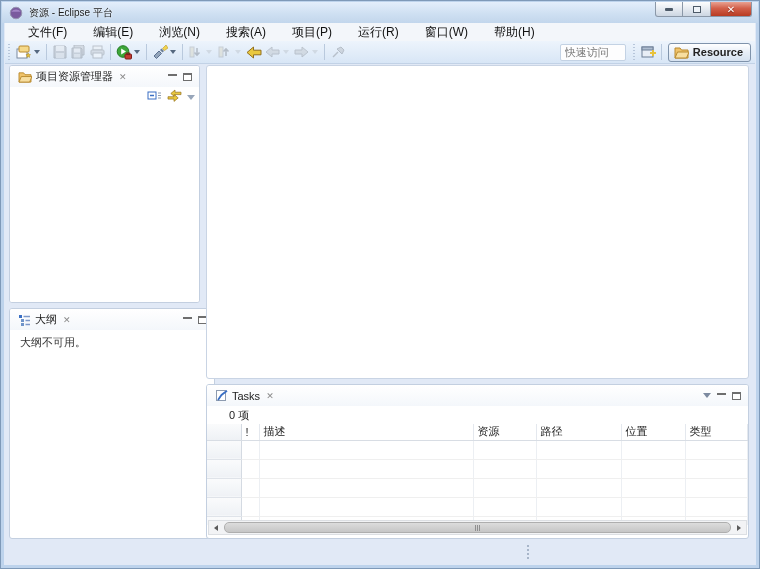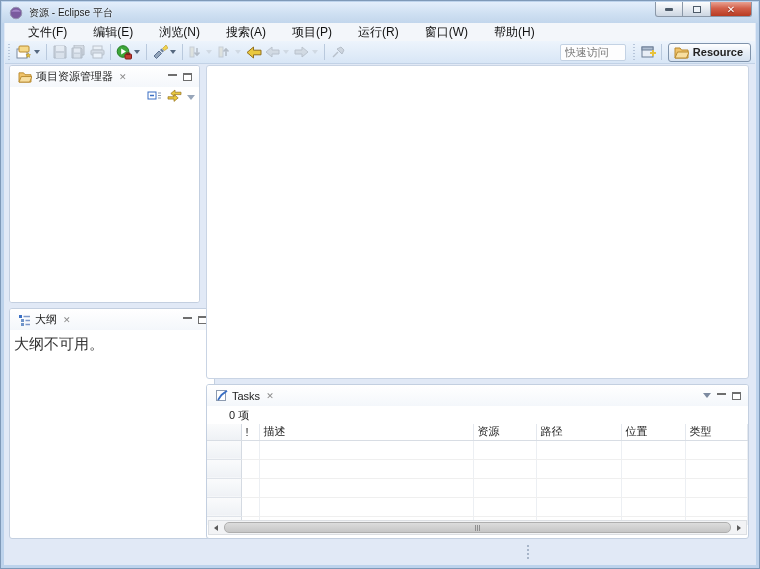--- a/index.html
+++ b/index.html
@@ -64,21 +64,21 @@
     border-top:5px solid #7d8aa0; }
   .local-toolbar{ height:20px; display:flex; align-items:center; justify-content:flex-end; gap:5px;
     padding-right:4px; background:#fff; }
 
   #explorer{ left:8px; top:64px;  width:191px; height:238px; }
   #outline { left:8px; top:307px; width:206px; height:231px; }
   #editor  { left:205px; top:64px; width:543px; height:314px; background:#fff;
     border:1px solid #c9d4e4; border-radius:3px; position:absolute; }
   #tasks   { left:205px; top:383px; width:543px; height:155px; }
 
-  .outline-msg{ padding:5px 4px; font-size:15px; color:#333; }
+  .outline-msg{ padding:5px 10px; font-size:11px; color:#333; }
 
   
   .task-count{ font-size:11px; color:#222; padding:2px 22px 1px; background:#fff; }
   table.tasks{ border-collapse:collapse; width:100%; table-layout:fixed; font-size:11px; }
   table.tasks th{ font-weight:normal; text-align:left; height:16px; padding:0 4px;
     border-bottom:1px solid #d8dde4; border-right:1px solid #e4e8ee; background:#fff; color:#222; }
   table.tasks th.corner, table.tasks td.rowhead{ background:linear-gradient(#fafbfc,#eef1f5);
     border-right:1px solid #d4dae2; }
   table.tasks td{ height:19px; border-bottom:1px solid #efefef; border-right:1px solid #eceff3; }
   table.tasks td.rowhead{ border-bottom:1px solid #dfe3e9; }

